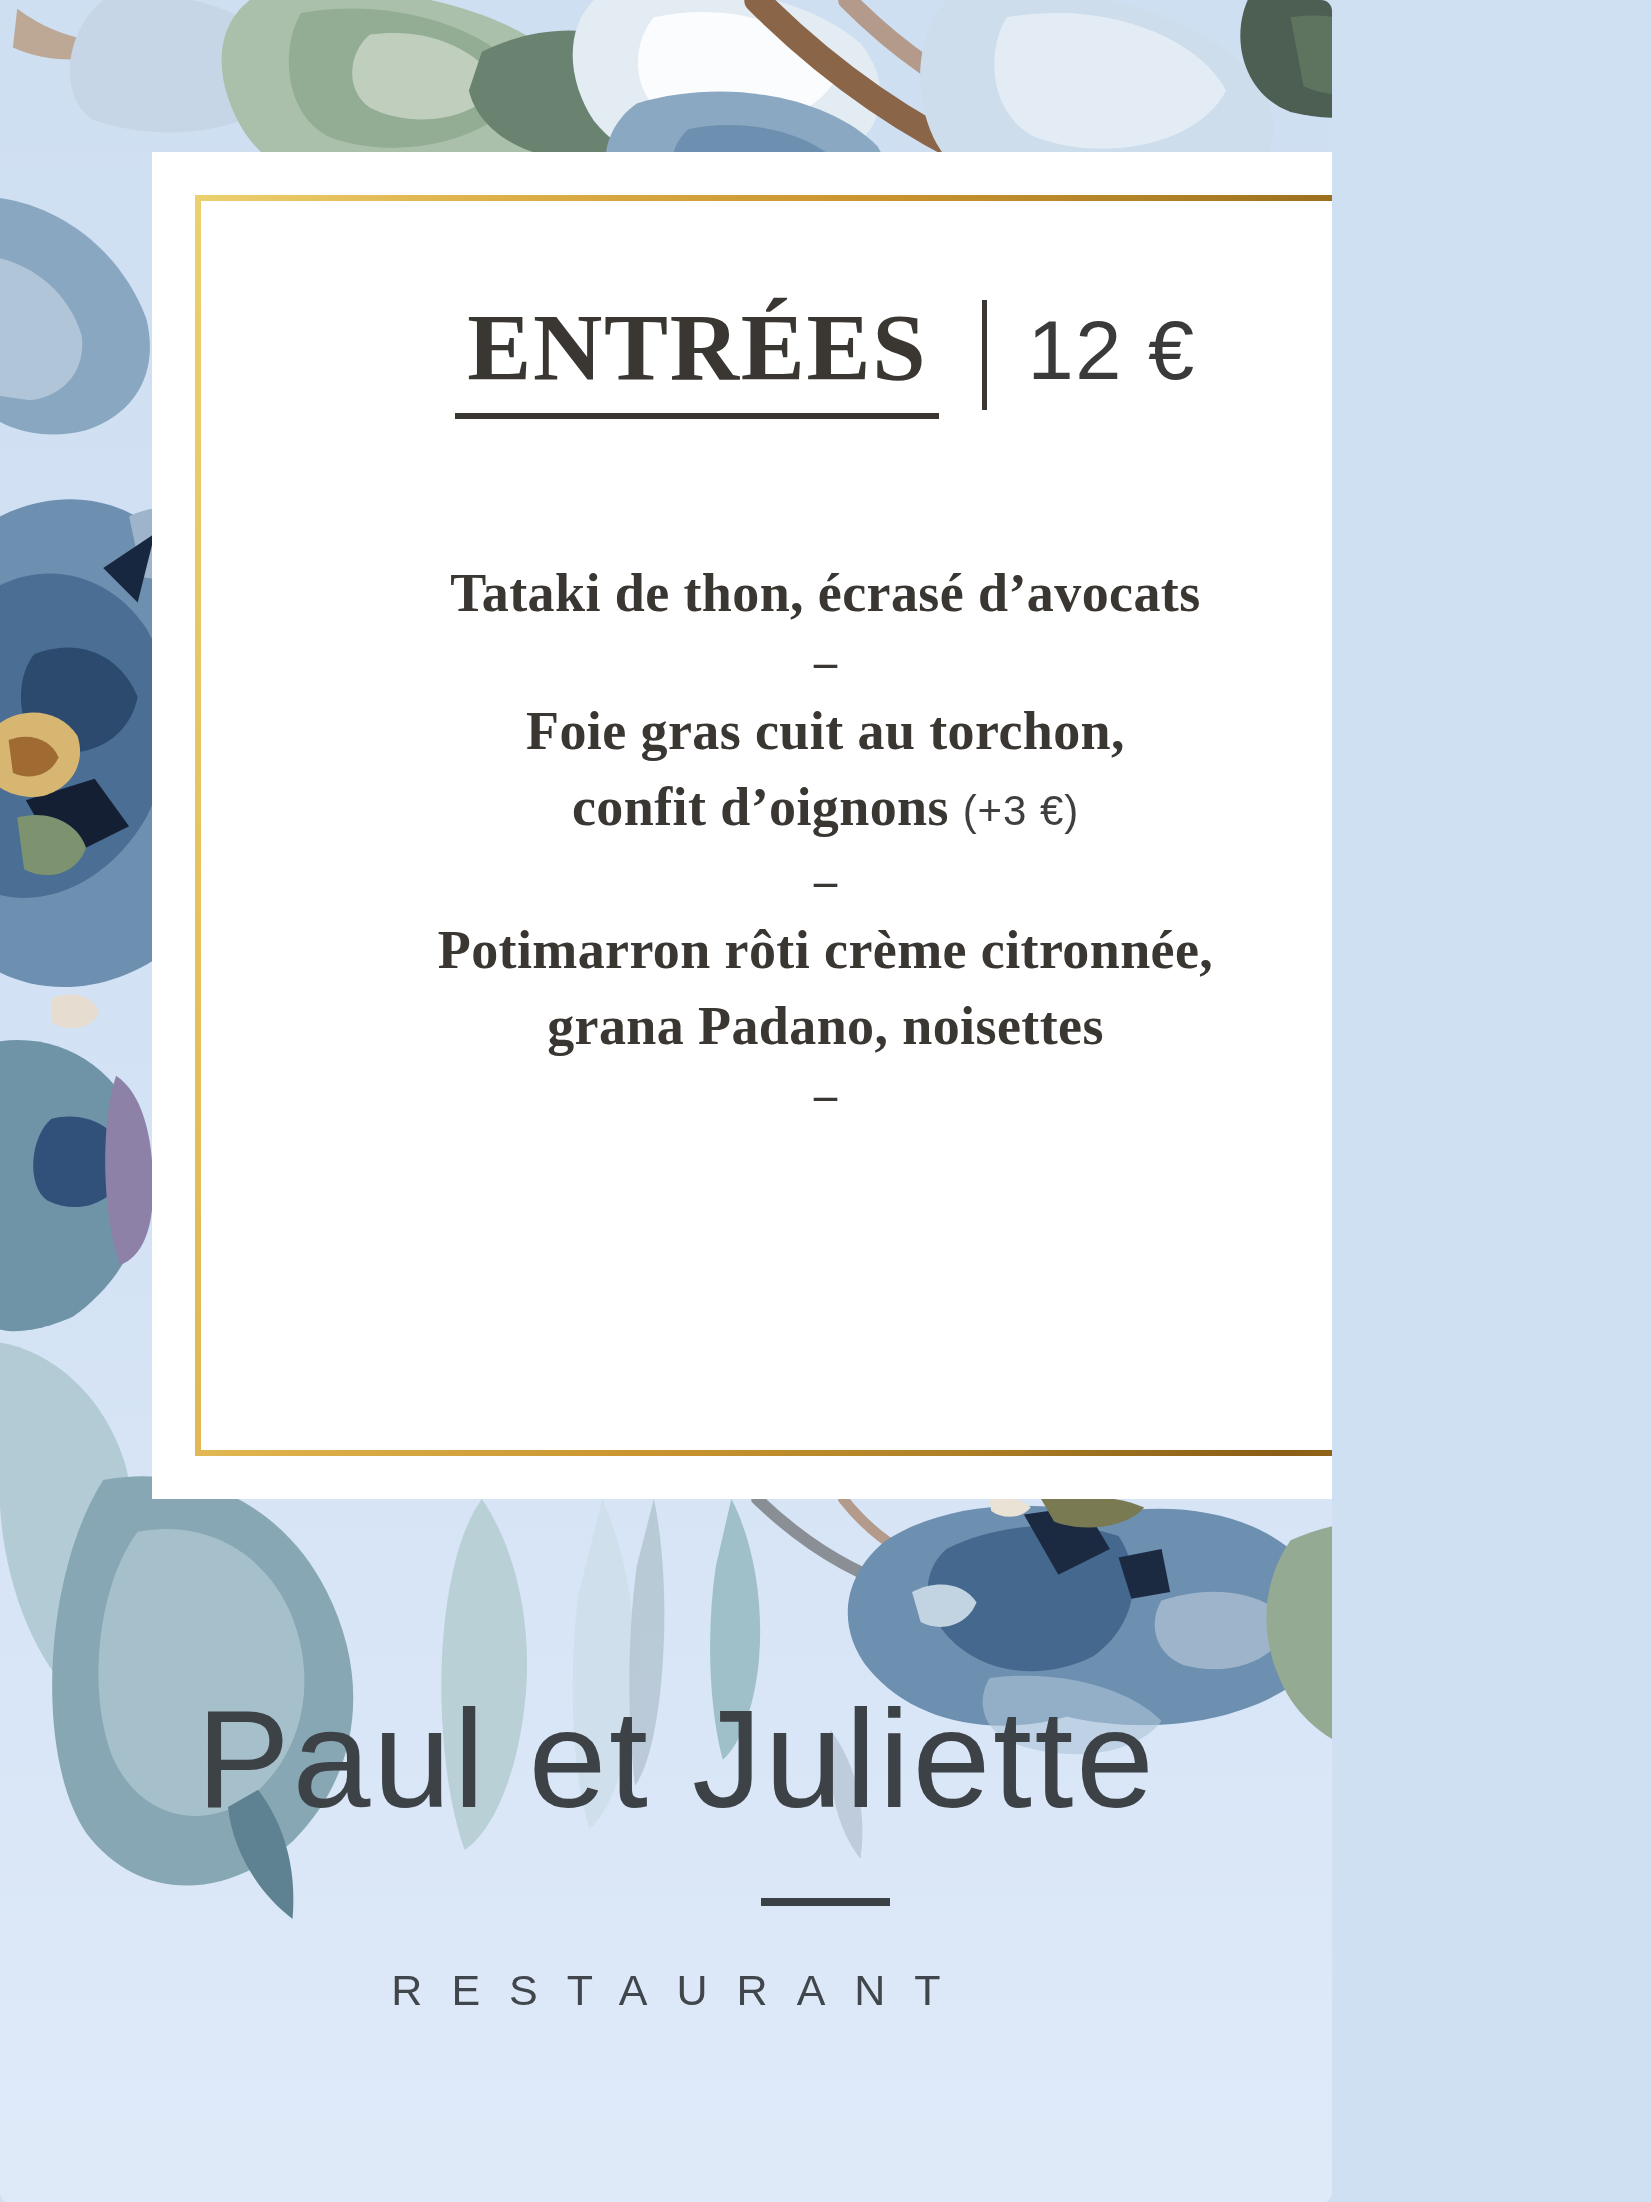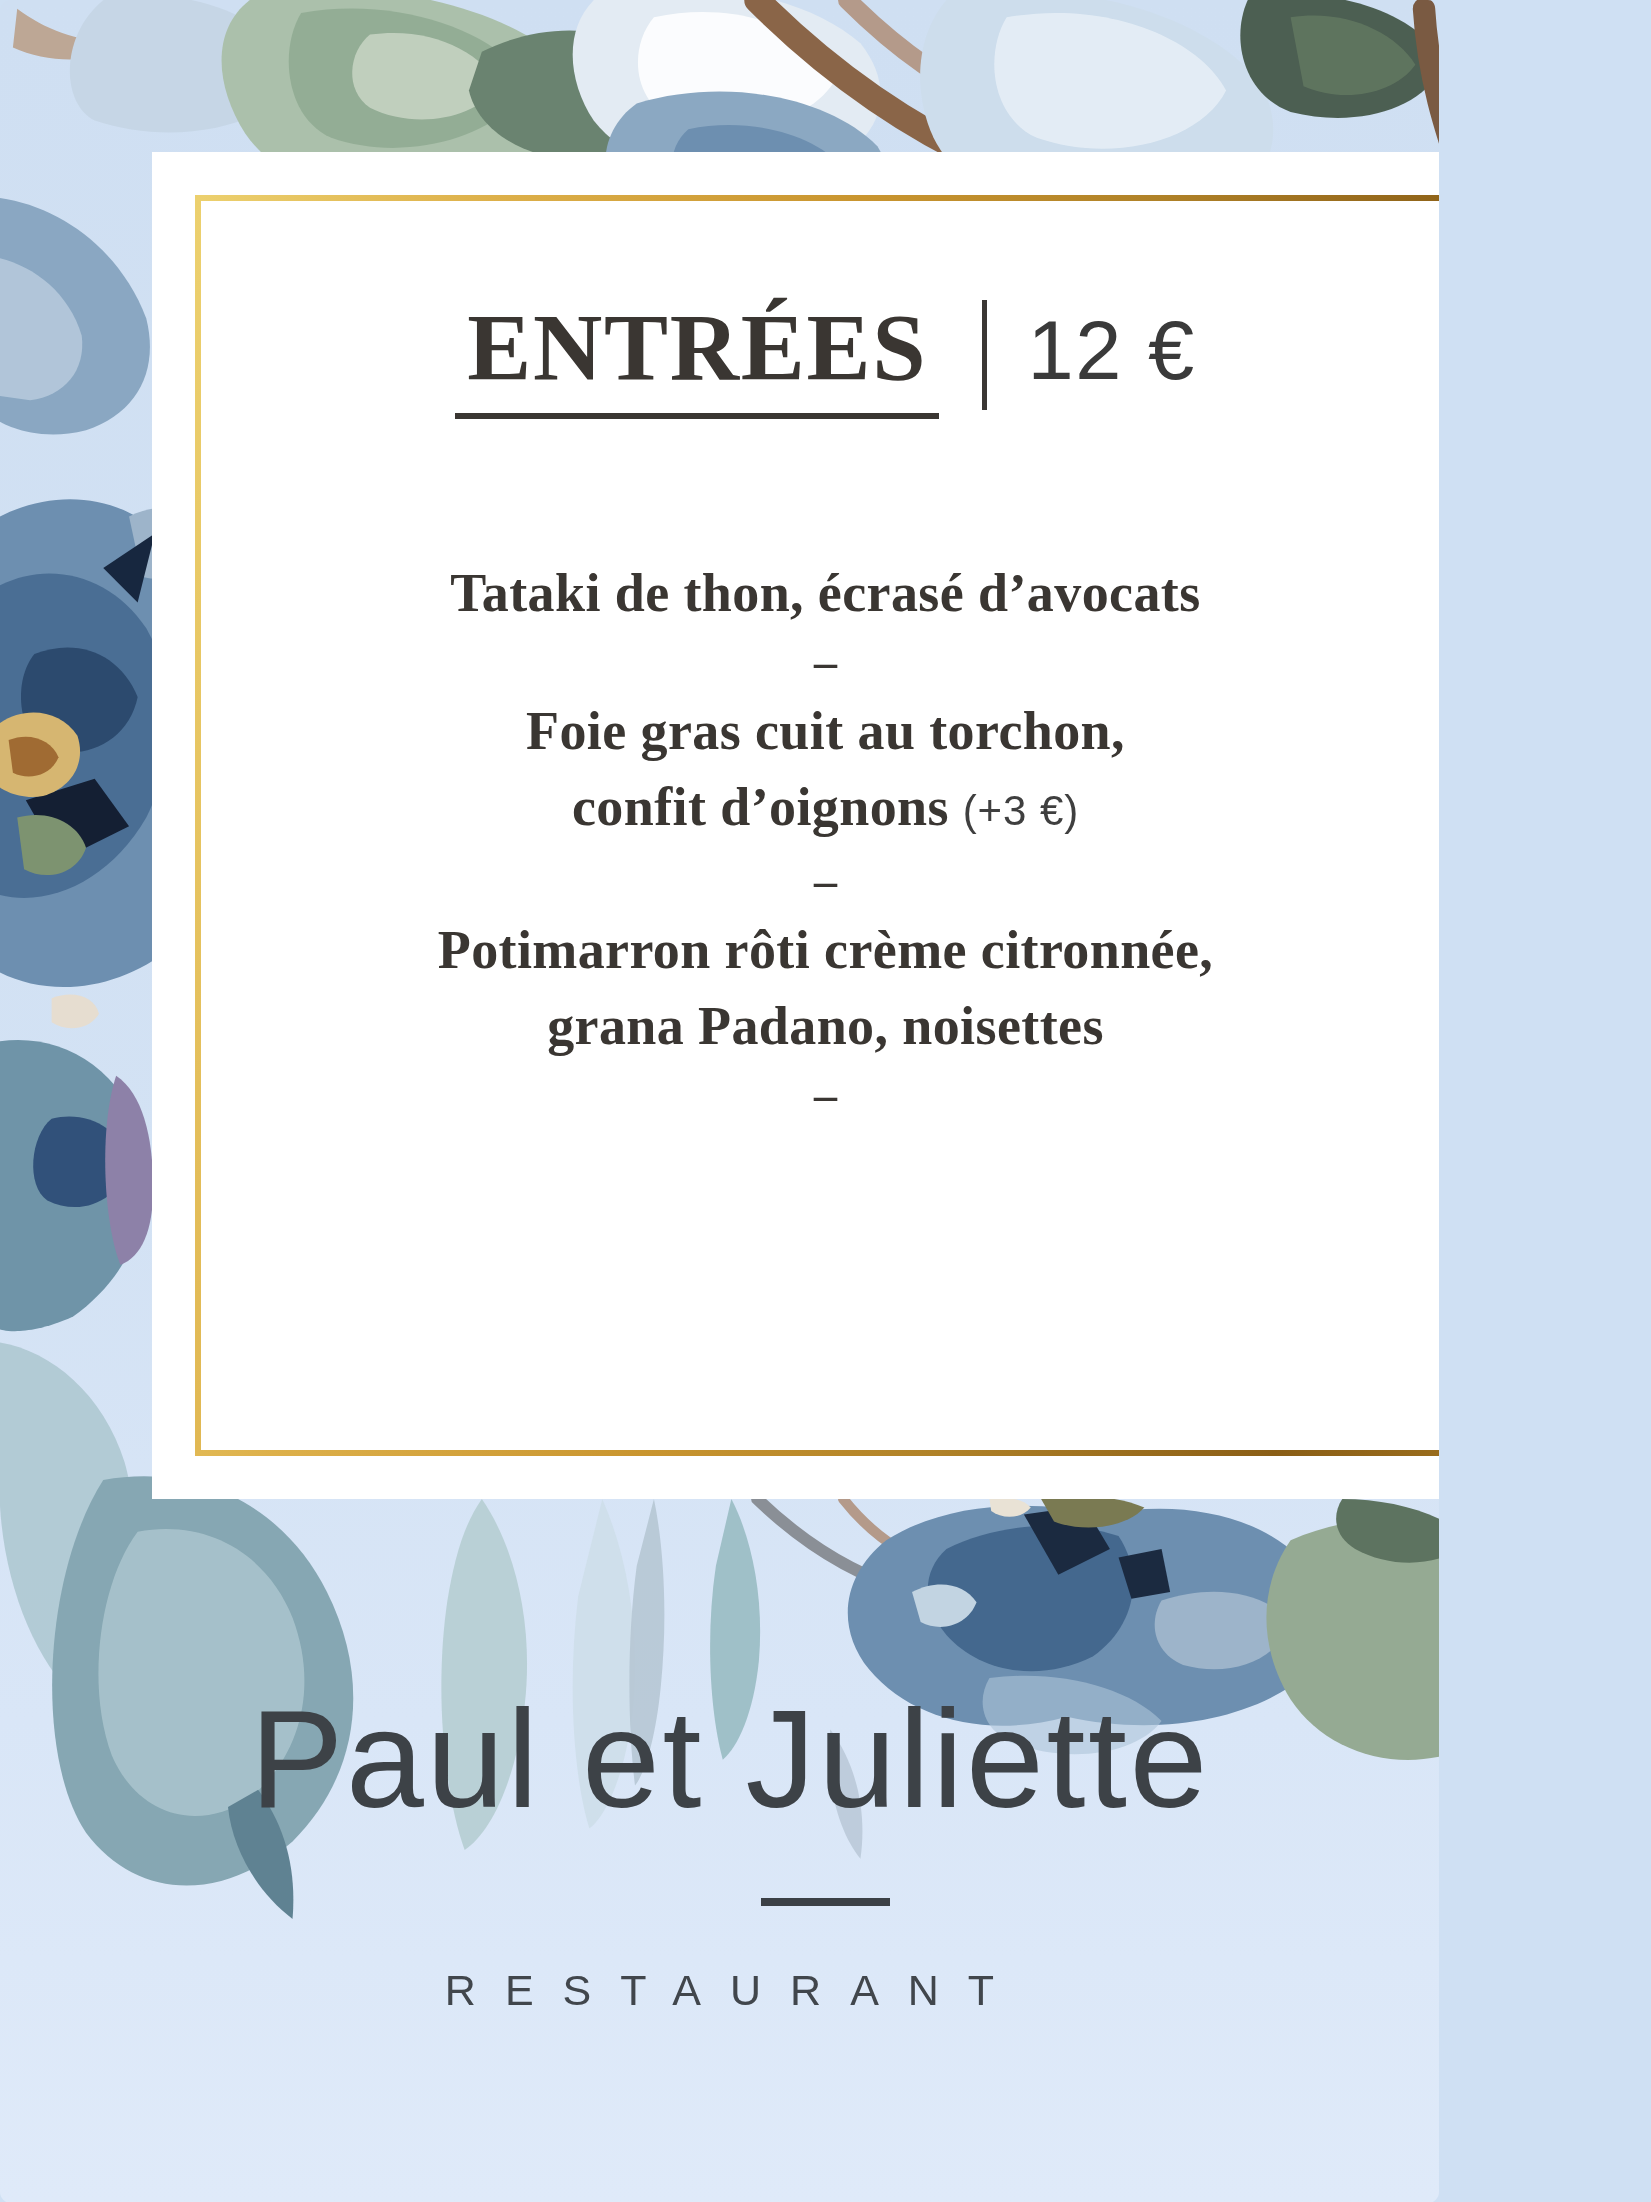--- a/index.html
+++ b/index.html
@@ -1,17 +1,17 @@
 <!DOCTYPE html>
 <html style="font-size:13.8px"><head>
 <meta charset="utf-8">
 <style>
   html,body { margin:0; padding:0; background:#cfe0f3; }
   .stage {
-    position:relative; width:1439px; height:2203px; overflow:hidden;
+    position:relative; width:1332px; height:2203px; overflow:hidden;
     background:linear-gradient(180deg,#cfdff2 0%, #d3e2f4 55%, #d9e6f7 78%, #dfeaf9 100%);
     font-family:"Liberation Serif", serif;
     border-radius:11px;
   }
   .floral { position:absolute; left:0; top:0; }
 
   
   .card {
     position:absolute; left:152px; top:152px; width:1347px; height:1347px;
     background:#ffffff;

